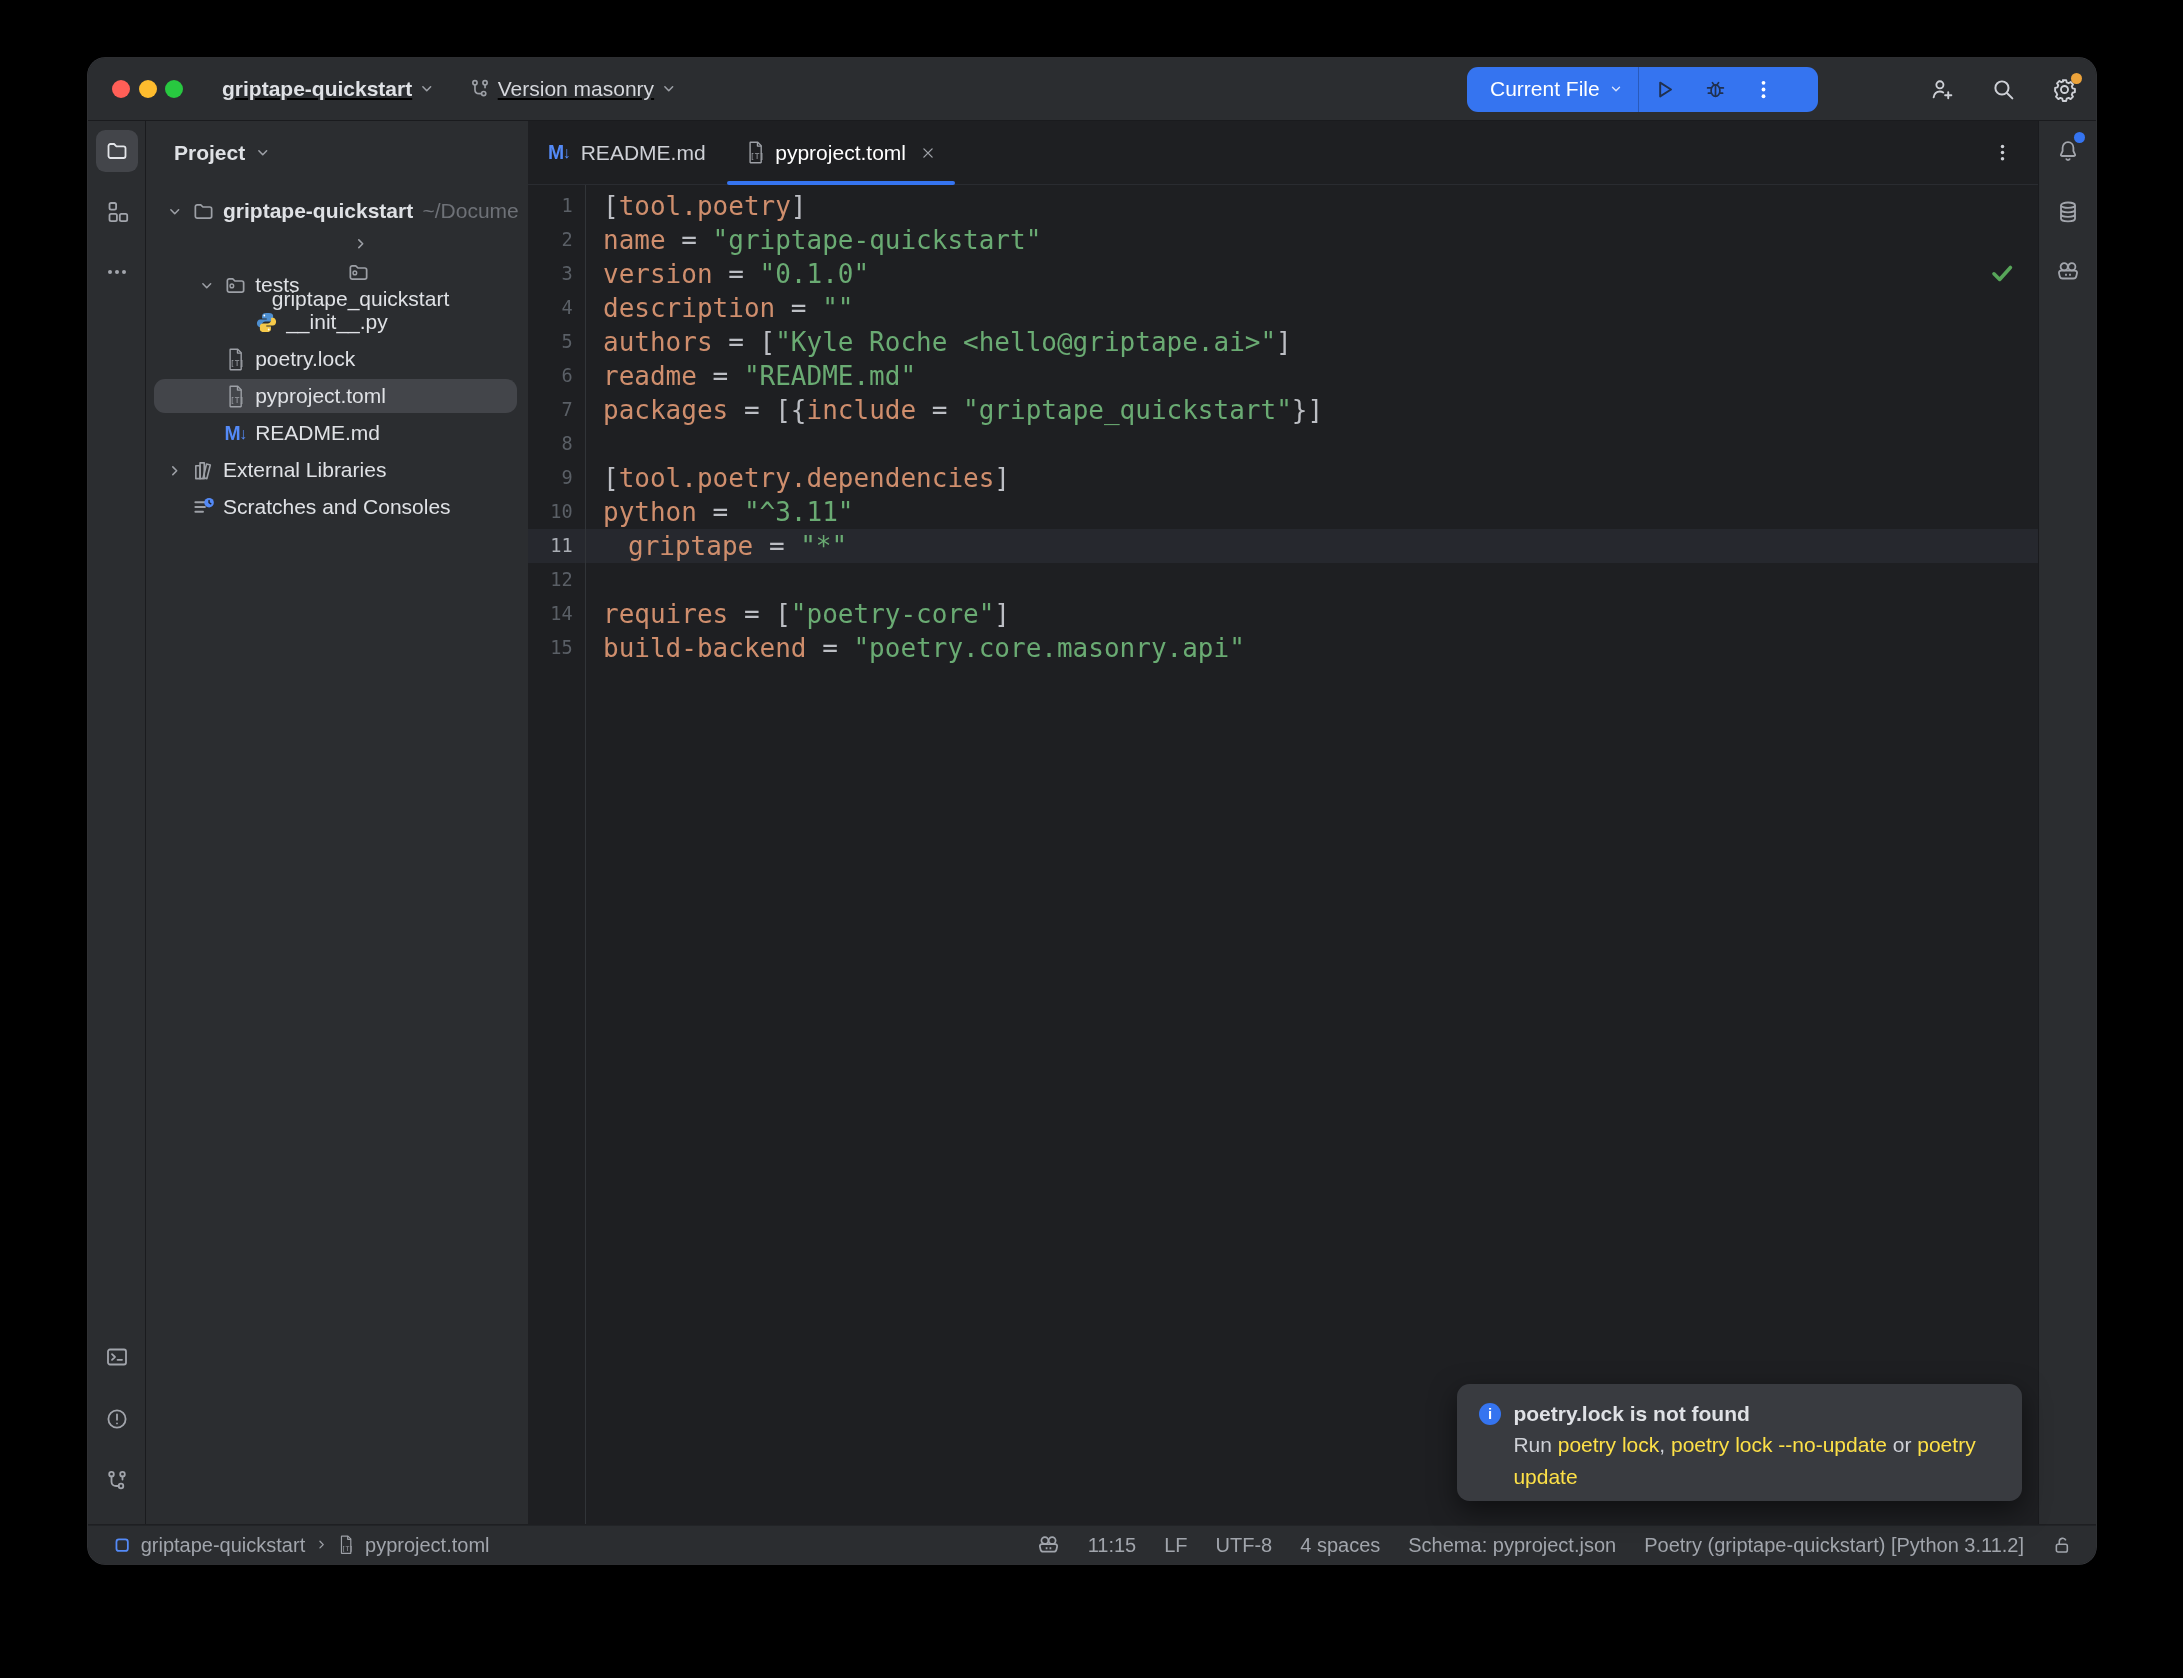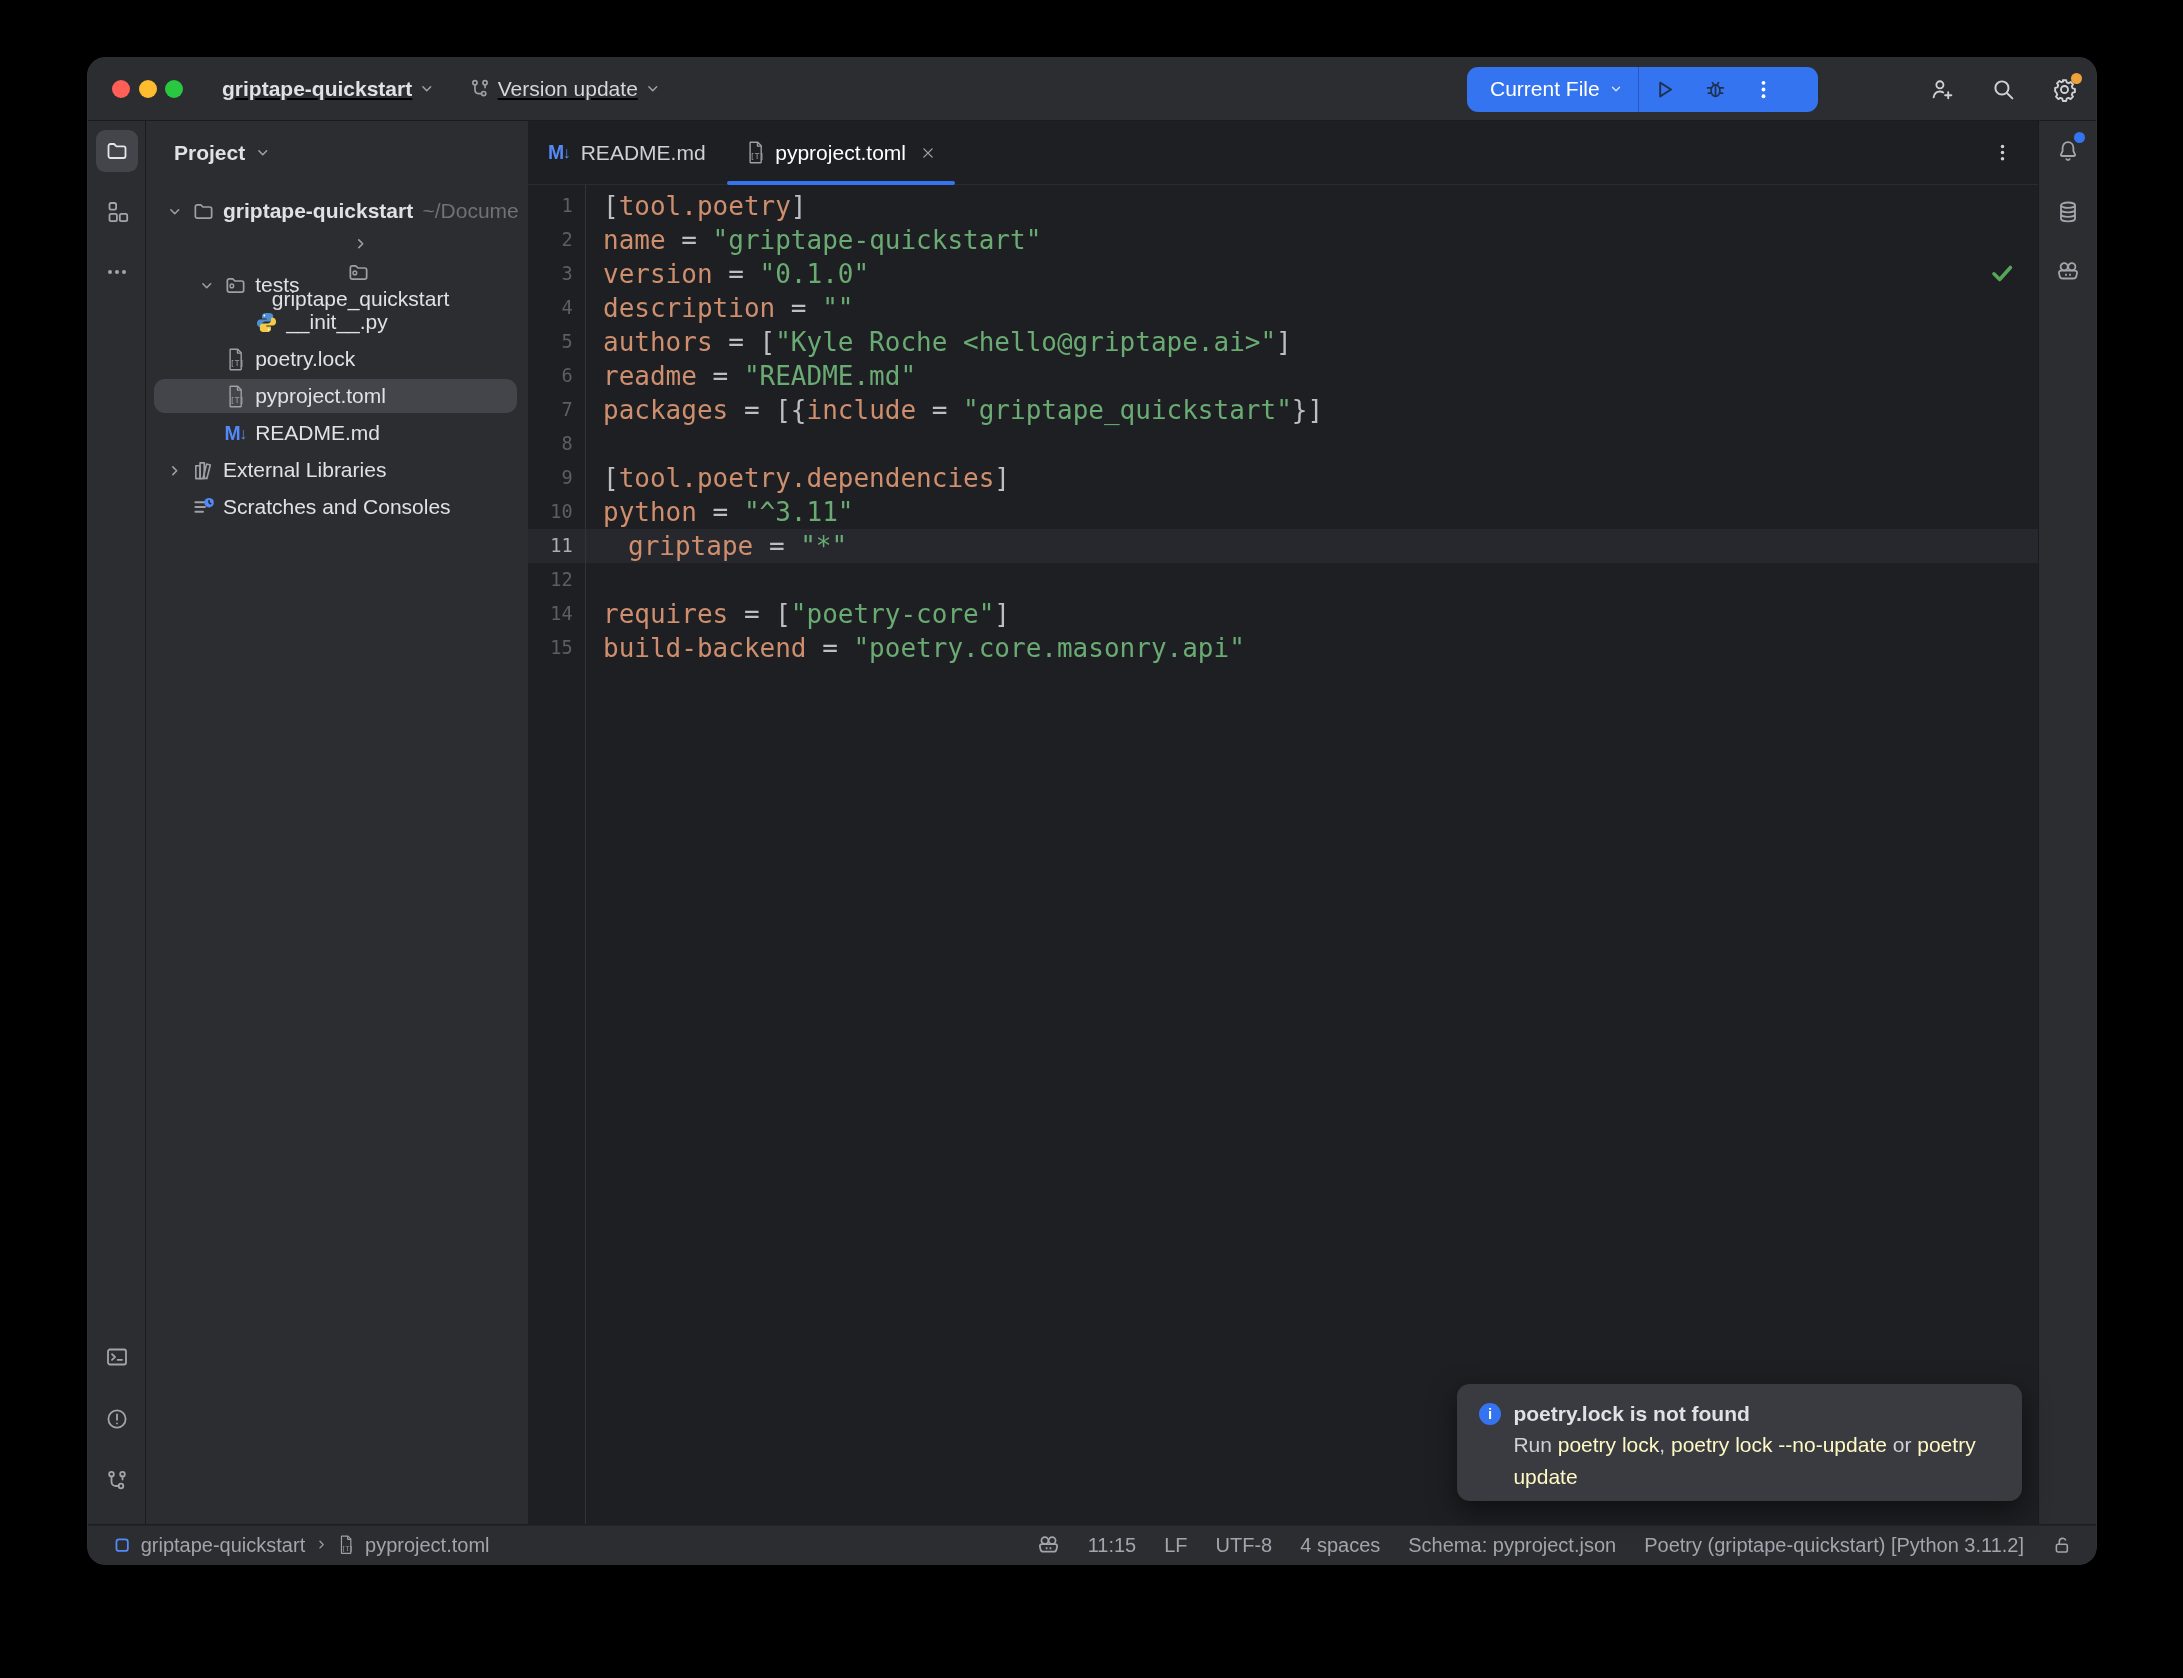--- a/index.html
+++ b/index.html
@@ -78,21 +78,21 @@
   .check-mark{position:absolute;top:75px;right:23px;color:#57A559;}
 
   
   .notification{position:absolute;left:1369px;top:1326px;width:565px;height:117px;box-sizing:border-box;
                 background:#393B40;border-radius:12.4px;box-shadow:0 9.3px 26.4px rgba(0,0,0,.5);
                 padding:15.5px 22px;display:flex;gap:12.4px;z-index:5;}
   .notif-info{width:22px;height:22px;border-radius:50%;background:#3574F0;color:#fff;font-weight:700;
               font-size:14.8px;display:grid;place-items:center;margin-top:3.1px;flex:0 0 22px;}
   .notif-title{font-size:21px;font-weight:700;color:#DFE1E5;line-height:28px;margin-bottom:1.6px;}
   .notif-body{font-size:21px;color:#CED0D6;line-height:32px;width:466px;}
-  .notif-link{color:#fef9c3;margin-top:12px;}
+  .notif-link{color:#fde047;margin-top:12px;}
 
   
   .statusbar{position:absolute;left:0;right:0;bottom:0;height:39px;background:#2B2D30;border-top:0.8px solid #222427;
              display:flex;align-items:center;padding:0 23px 0 26.4px;box-sizing:border-box;
              color:#A1A5AC;font-size:20px;}
   .crumbs{display:flex;align-items:center;gap:10px;}
   .crumbs .ic{color:#9DA0A6;display:flex;}
   .sb-right{margin-left:auto;display:flex;align-items:center;gap:28px;}
   .sb-item{white-space:nowrap;}
   .sb-right .ic{color:#A1A5AC;display:flex;}
@@ -143,21 +143,21 @@
     </div>
     <div class="tb-menu tb-vcs">
       <span class="ic branch">
           <svg viewBox="0 0 24 24" fill="none" stroke="currentColor" stroke-width="1.8" stroke-linecap="round">
             <circle cx="6.5" cy="5.2" r="2.3"></circle>
             <circle cx="17.5" cy="5.2" r="2.3"></circle>
             <path d="M6.5 7.6v5.1c0 2.6 2 4.3 4.6 4.3h2.4M17.5 7.6v2.9"></path>
             <circle cx="16" cy="17" r="2.3"></circle>
           </svg>
         </span>
-      <span>Version update</span>
+      <span>Version masonry</span>
       <span class="ic">
           <svg viewBox="0 0 20 20">
             <path d="M5 7.5l5 5 5-5" fill="none" stroke="currentColor" stroke-width="2" stroke-linecap="round" stroke-linejoin="round"></path>
           </svg>
         </span>
     </div>
 
     <div class="run-widget">
       <div class="run-label">
         <span>Current File</span>

